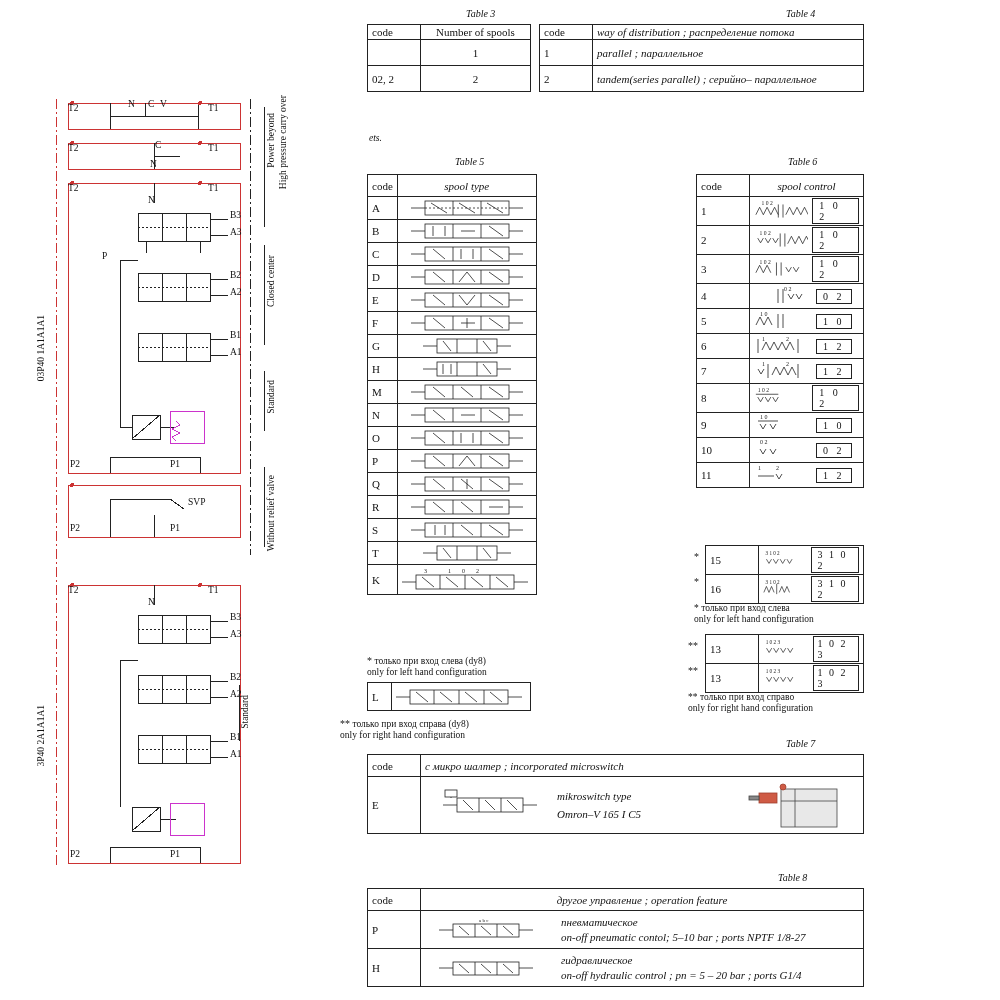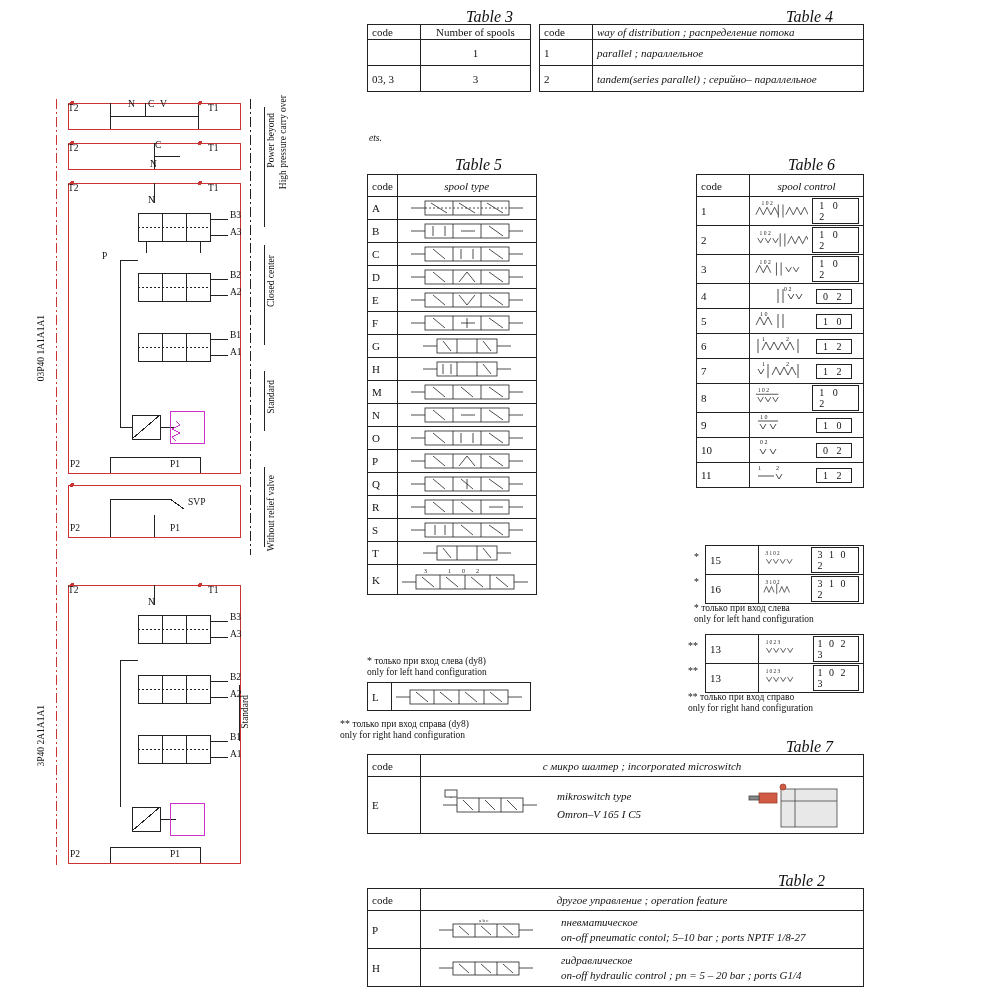--- a/index.html
+++ b/index.html
@@ -11,21 +11,21 @@
     position:relative;
     overflow:hidden;
   }
   .page{position:absolute;inset:0;}
 
   
   .tbl{position:absolute;border-collapse:collapse;background:#fff;}
   .tbl td,.tbl th{border:1px solid #222;padding:1px 4px;font-weight:normal;
     font-family:"Liberation Serif", serif;}
   .tbl .code-col{text-align:left;width:44px;}
-  .tcap{position:absolute;font-size:16px;font-style:italic;color:#111;}
+  .tcap{position:absolute;font-size:10px;font-style:italic;color:#111;}
 
   
   .sym{display:flex;align-items:center;justify-content:center;height:100%;}
   .symsvg{display:block;}
 
   
   .draw{position:absolute;}
   .lbl{position:absolute;font-size:9.5px;font-family:"Liberation Serif",serif;color:#111;white-space:nowrap;}
   .vert{writing-mode:vertical-rl;transform:rotate(180deg);}
   .thin{position:absolute;background:#222;}
@@ -227,22 +227,22 @@
     <tbody>
         <tr>
       <td class="code-col">code</td>
       <td style="text-align:center;">Number of spools</td>
     </tr>
     <tr style="height:26px;">
       <td class="code-col"></td>
       <td style="text-align:center;">1</td>
     </tr>
     <tr style="height:26px;">
-      <td class="code-col">03, 3</td>
-      <td style="text-align:center;">3</td>
+      <td class="code-col">02, 2</td>
+      <td style="text-align:center;">2</td>
     </tr>
   </tbody>
     </table>
   <div class="note" style="left:369px;top:133px;font-style:italic;">ets.</div>
 
   <div class="tcap" style="left:786px;top:8px;">Table 4</div>
   <table class="tbl" style="left:539px;top:24px;width:325px;font-size:11px;">
     <tbody>
         <tr>
       <td class="code-col" style="width:34px;">code</td>
@@ -907,21 +907,21 @@
   <div class="star" style="position:absolute;left:688px;top:640px;">**</div>
   <div class="star" style="position:absolute;left:688px;top:665px;">**</div>
   <div class="note" style="left:688px;top:692px;white-space:pre-line;">** только при вход справо
     only for right hand configuration</div>
 
   <div class="tcap" style="left:786px;top:738px;">Table 7</div>
   <table class="tbl" style="left:367px;top:754px;width:497px;font-size:11px;">
     <tbody>
         <tr style="height:22px;">
       <td class="code-col" style="width:40px;">code</td>
-      <td style="text-align:center;font-style:italic;">с микро шалтер ;  incorporated microswitch</td>
+      <td style="font-style:italic;">с микро шалтер ;  incorporated microswitch</td>
     </tr>
     <tr style="height:52px;">
       <td class="code-col">E</td>
       <td style="padding:2px 6px;">
         <div style="display:flex;align-items:center;gap:10px;">
           <svg width="120" height="34" viewBox="0 0 120 34">
             <g fill="none" stroke="#222" stroke-width="0.8">
               <rect x="30" y="10" width="66" height="14"></rect>
               <line x1="52" y1="10" x2="52" y2="24"></line>
                   <line x1="74" y1="10" x2="74" y2="24"></line>
@@ -947,21 +947,21 @@
               <rect x="12" y="17" width="10" height="4" fill="#888"></rect>
               <circle cx="46" cy="8" r="3" fill="#cf5b45" stroke="#a0402f"></circle>
             </g>
           </svg>
         </div>
       </td>
     </tr>
   </tbody>
     </table>
 
-  <div class="tcap" style="left:778px;top:872px;">Table 2</div>
+  <div class="tcap" style="left:778px;top:872px;">Table 8</div>
   <table class="tbl" style="left:367px;top:888px;width:497px;font-size:11px;">
     <tbody>
         <tr style="height:22px;">
       <td class="code-col" style="width:40px;">code</td>
       <td style="text-align:center;font-style:italic;">другое управление ;  operation feature</td>
     </tr>
     <tr style="height:38px;">
       <td class="code-col">P</td>
       <td style="padding:2px 6px;">
         <div style="display:flex;align-items:center;gap:14px;">

